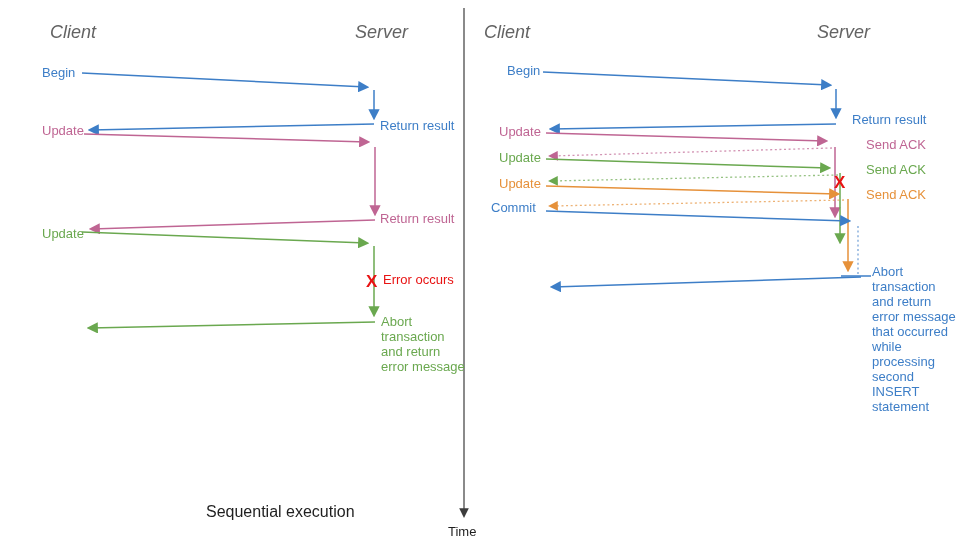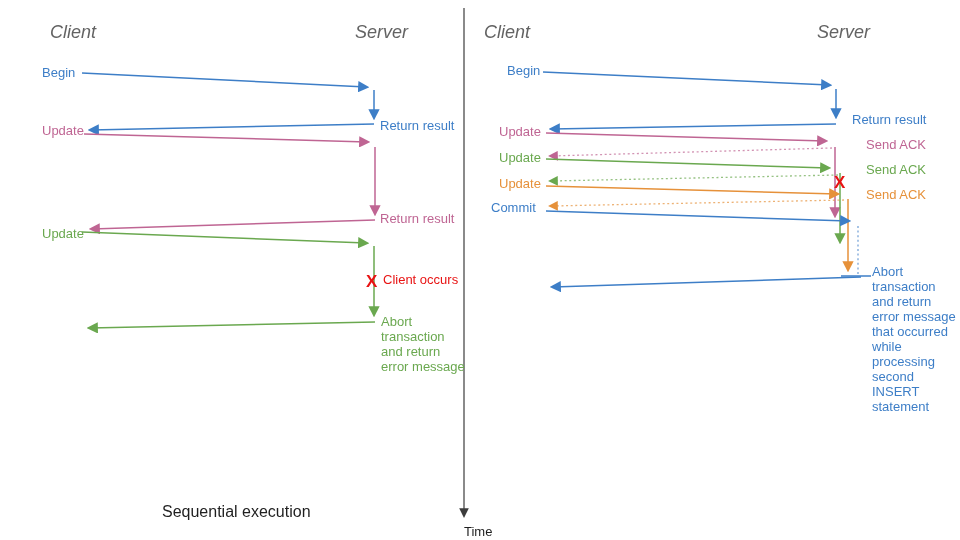--- a/index.html
+++ b/index.html
@@ -15,21 +15,21 @@
   .s-pink{stroke:var(--c-pink);}  .f-pink{fill:var(--c-pink);}
   .s-green{stroke:var(--c-green);} .f-green{fill:var(--c-green);}
   .s-orange{stroke:var(--c-orange);} .f-orange{fill:var(--c-orange);}
   .f-axis{fill:var(--c-axis);}
   .xmark{font:bold 17px "Liberation Sans",sans-serif;fill:var(--c-red);}
   .lbl{position:absolute;font-size:13px;line-height:15px;white-space:pre-line;}
   .c-blue{color:var(--c-blue);} .c-pink{color:var(--c-pink);}
   .c-green{color:var(--c-green);} .c-orange{color:var(--c-orange);}
   .c-red{color:var(--c-red);}
   .hdr{position:absolute;font-size:18px;font-style:italic;color:var(--c-header);}
-  .caption{position:absolute;font-size:16px;color:var(--c-caption);}
+  .caption{position:absolute;font-size:16px;color:var(--c-caption);margin-left:44px;}
   .time-lbl{position:absolute;font-size:13px;color:var(--c-caption);}
 </style>
 </head>
 <body>
 
 <div id="stage">
 
   <svg id="diagram-svg" width="960" height="540" viewBox="0 0 960 540">
     <defs>
       <marker id="mB" viewBox="0 0 10 10" refX="7" refY="5" markerWidth="7.5" markerHeight="7.5" orient="auto">
@@ -101,21 +101,21 @@
     <text class="xmark" x="834" y="188">X</text>
   </svg>
 
   <div class="hdr" style="left:50px;top:22px">Client</div>
   <div class="hdr" style="left:355px;top:22px">Server</div>
   <div class="lbl c-blue" style="left:42px;top:65px">Begin</div>
   <div class="lbl c-blue" style="left:380px;top:118px">Return result</div>
   <div class="lbl c-pink" style="left:42px;top:123px">Update</div>
   <div class="lbl c-pink" style="left:380px;top:211px">Return result</div>
   <div class="lbl c-green" style="left:42px;top:226px">Update</div>
-  <div class="lbl c-red" style="left:383px;top:272px">Client occurs</div>
+  <div class="lbl c-red" style="left:383px;top:272px">Error occurs</div>
   <div class="lbl c-green" style="left:381px;top:314px">Abort
 transaction
 and return
 error message</div>
   <div class="caption" style="left:162px;top:503px">Sequential execution</div>
 
   <div class="hdr" style="left:484px;top:22px">Client</div>
   <div class="hdr" style="left:817px;top:22px">Server</div>
   <div class="lbl c-blue" style="left:507px;top:63px">Begin</div>
   <div class="lbl c-blue" style="left:852px;top:112px">Return result</div>
@@ -130,15 +130,15 @@
 transaction
 and return
 error message
 that occurred
 while
 processing
 second
 INSERT
 statement</div>
 
-  <div class="time-lbl" style="left:464px;top:524px">Time</div>
+  <div class="time-lbl" style="left:448px;top:524px">Time</div>
 
 </div>
 
 </body></html>

